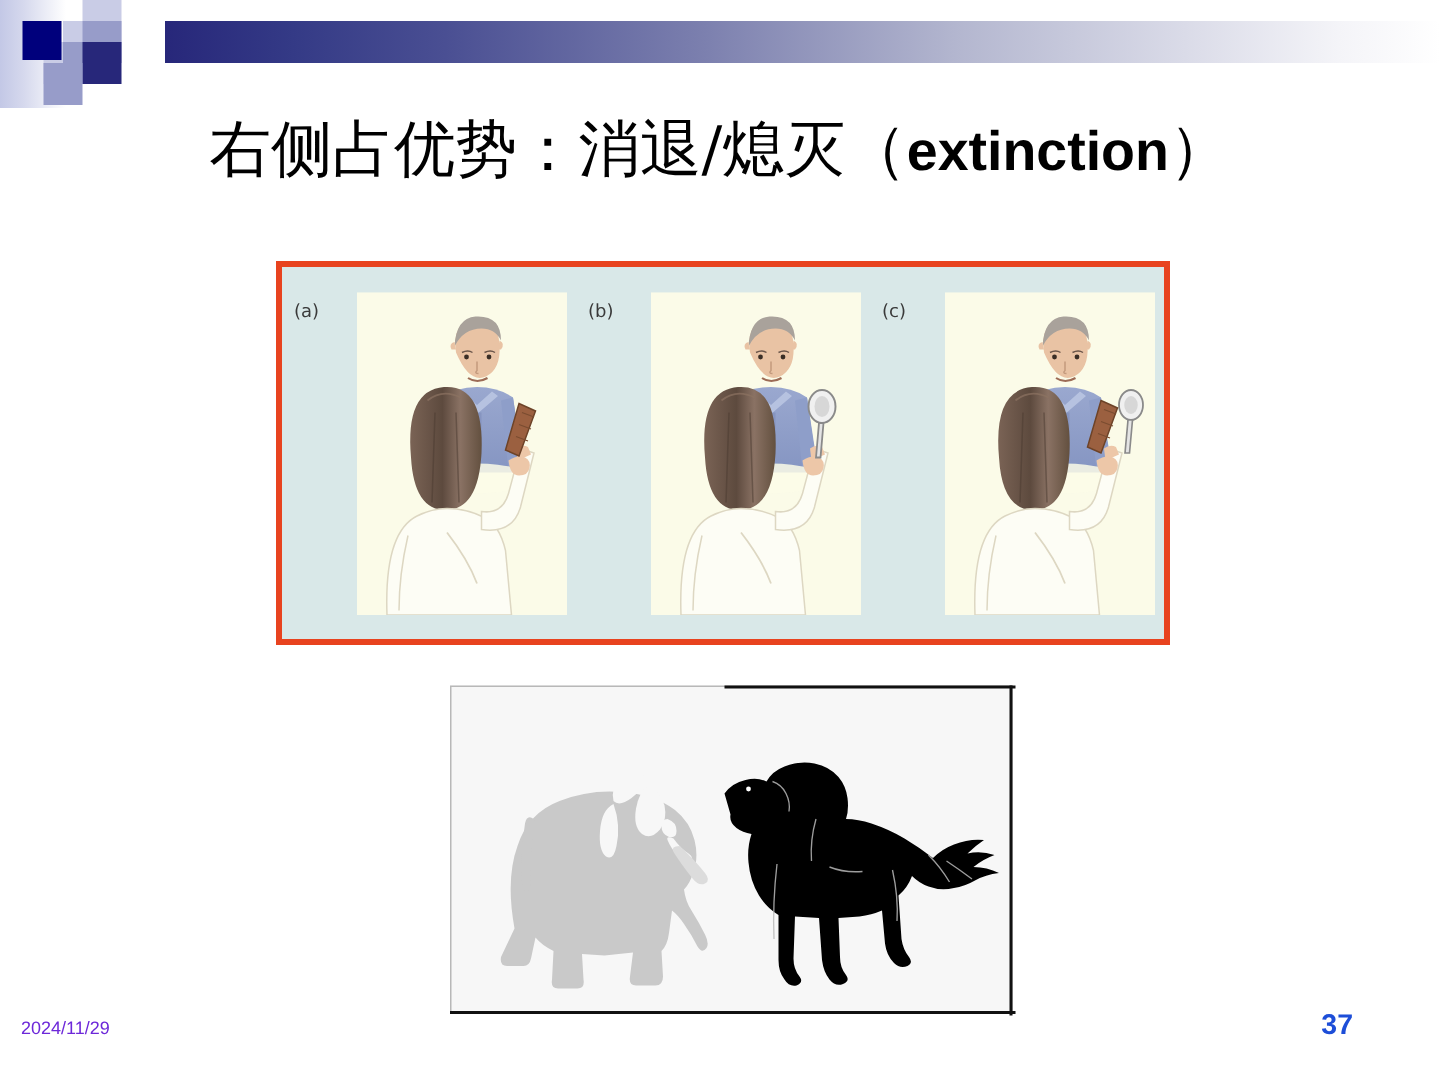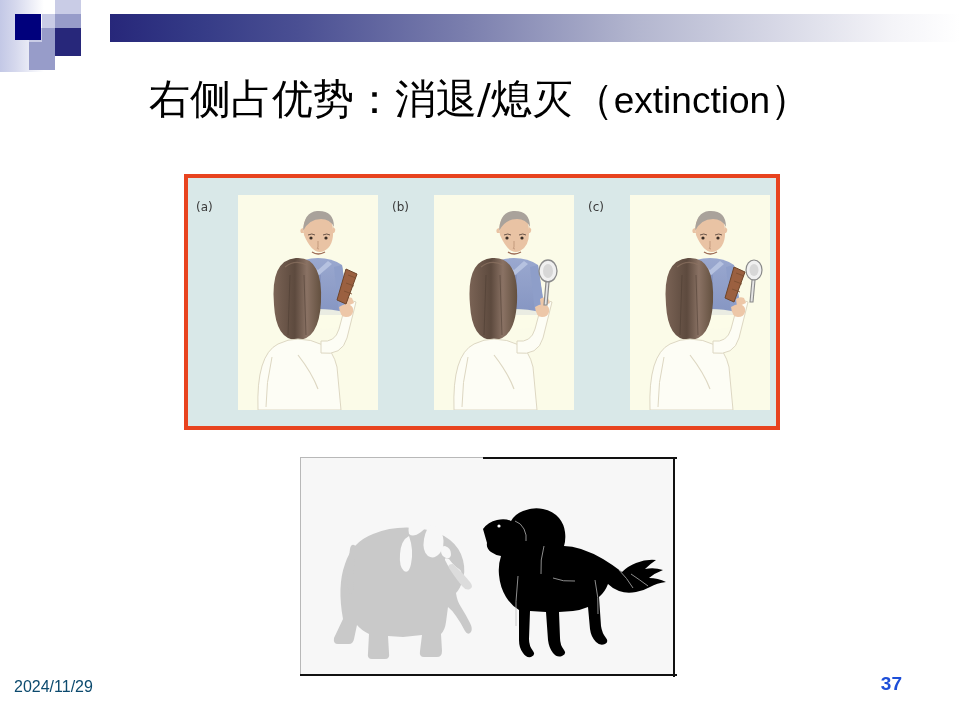--- a/index.html
+++ b/index.html
@@ -69,21 +69,21 @@
     text-align: center;
     font-family: "DejaVu Serif", "Liberation Serif", serif;
     font-size: 41px;
     line-height: 54px;
     color: #000000;
     white-space: nowrap;
     letter-spacing: 0px;
   }
   #title .latin {
     font-family: "Liberation Sans", "DejaVu Sans", sans-serif;
-    font-weight: normal;
+    font-weight: bold;
     font-size: 37px;
   }
 
   
   #figure-panel {
     position: absolute;
     left: 184px; top: 174px;
     width: 596px; height: 256px;
     background: #d9e8e8;
     border: 4px solid #e8431f;
@@ -148,22 +148,22 @@
   #animals-svg {
     position: absolute;
     left: 0; top: 0;
     width: 375px; height: 219px;
   }
 
   
   #footer-date {
     position: absolute;
     left: 14px; top: 678px;
-    font-size: 16px;
-    color: #0c4a6e;
+    font-size: 12px;
+    color: #6d28d9;
     font-family: "Liberation Sans", sans-serif;
   }
   #footer-page {
     position: absolute;
     right: 58px; top: 673px;
     font-size: 19px;
     font-weight: bold;
     color: #1d4ed8;
     font-family: "Liberation Sans", sans-serif;
   }

